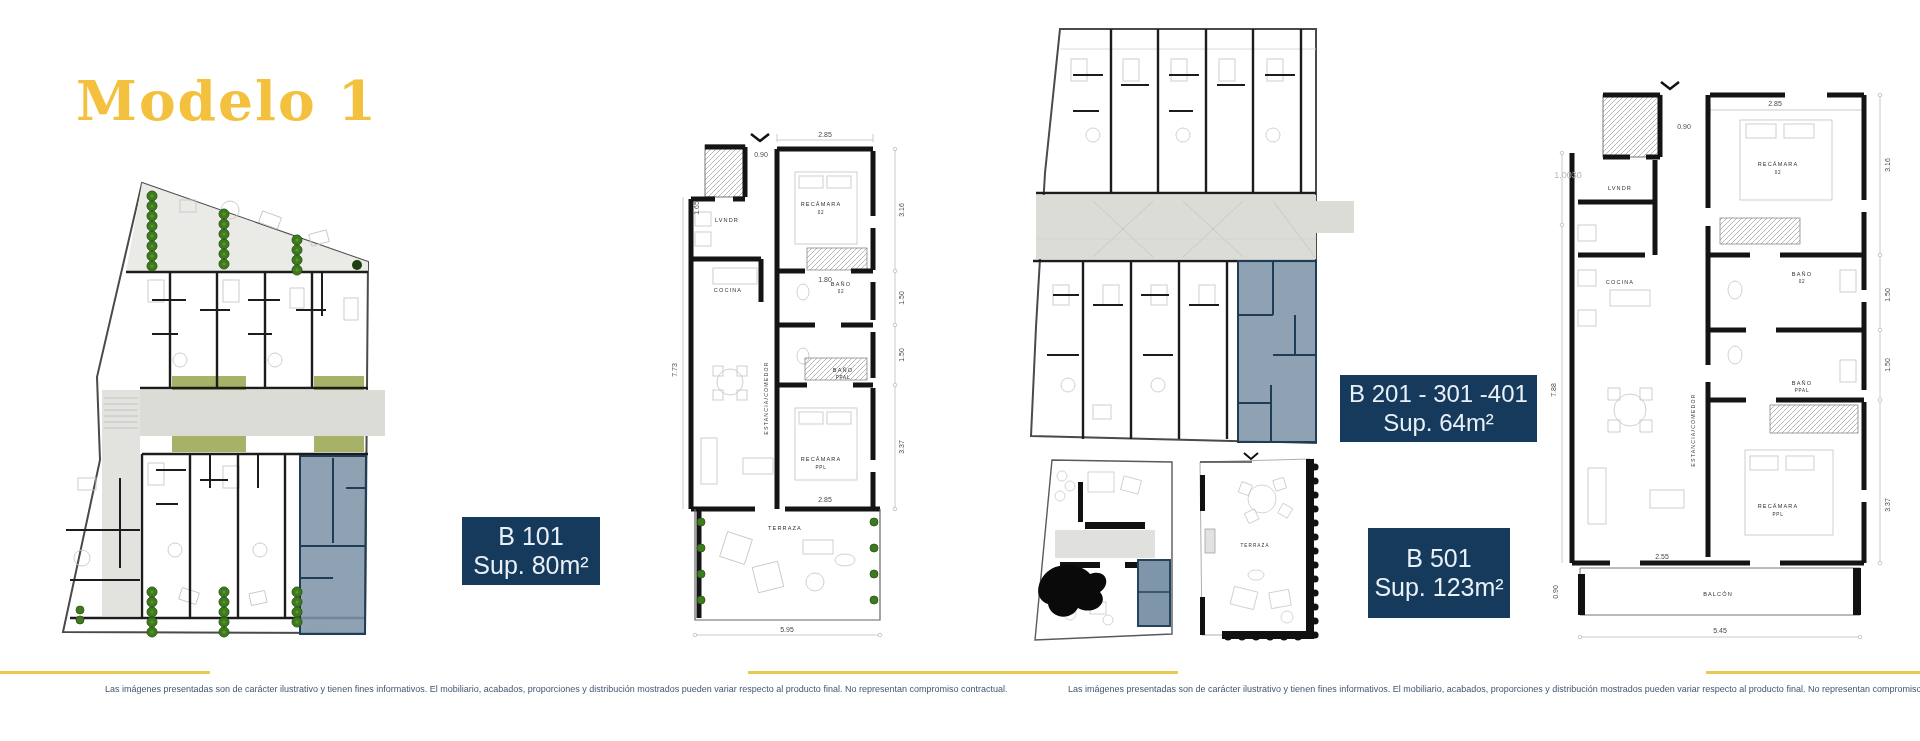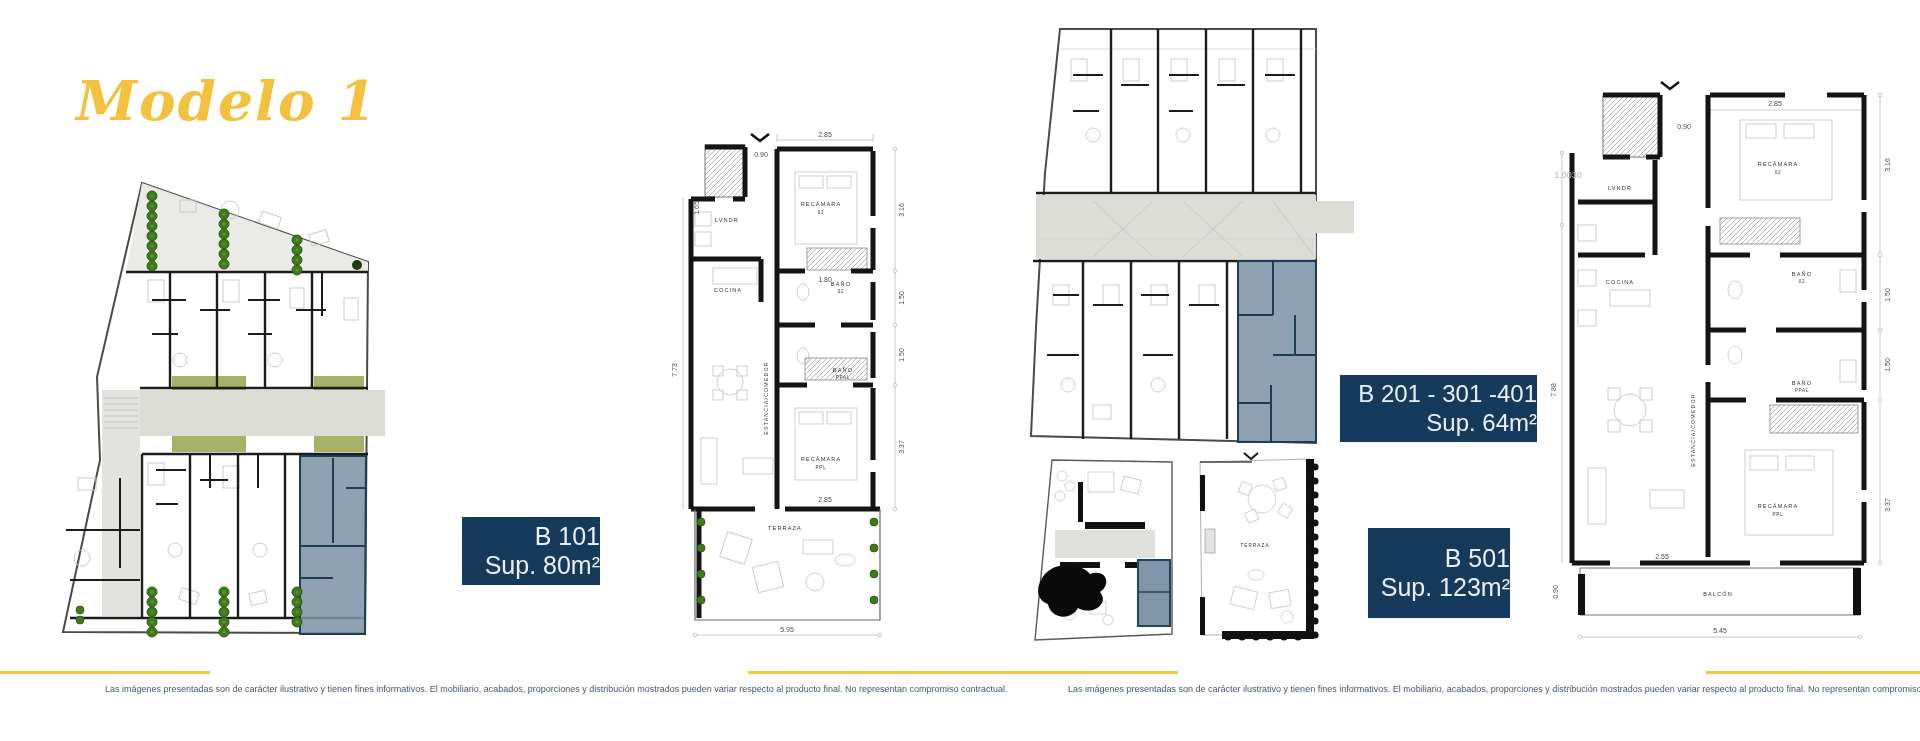--- a/index.html
+++ b/index.html
@@ -1,24 +1,24 @@
 <!DOCTYPE html>
 <html><head>
 <meta charset="utf-8">
 <style>
   * { margin:0; padding:0; box-sizing:border-box; }
   html,body { width:1920px; height:741px; }
   body { position:relative; background:#ffffff; overflow:hidden;
          font-family:"Liberation Sans", sans-serif; }
   .title { position:absolute; left:76px; top:68px; font-family:"DejaVu Serif", serif;
-           font-style:italic; font-weight:bold; font-size:55px; color:#F3C13D;
+           font-weight:bold; font-size:55px; color:#F3C13D;
            letter-spacing:2px; }
   .plan { position:absolute; }
   .plan svg { display:block; }
-  .unit-label { position:absolute; background:#163A5C; color:#E9F0F7; text-align:right;
+  .unit-label { position:absolute; background:#163A5C; color:#E9F0F7; text-align:center;
                 display:flex; flex-direction:column; justify-content:center;
                 line-height:1.18; font-size:25px; }
   .goldline { position:absolute; top:671px; height:3px; background:#EAC94F; }
   .disclaimer { position:absolute; top:684px; font-size:9px; color:#44546F;
                 text-align:left; white-space:nowrap; }
   svg text { font-family:"Liberation Sans", sans-serif; fill:#3a3a3a; }
   .rlabel { font-size:5.6px; letter-spacing:1.1px; fill:#333; text-anchor:middle; }
   .rsub   { font-size:4.6px; letter-spacing:.8px; fill:#333; text-anchor:middle; }
   .dim    { font-size:7px; fill:#4a4a4a; text-anchor:middle; }
   .dimlt  { font-size:9px; fill:#b9b9b9; text-anchor:middle; }

